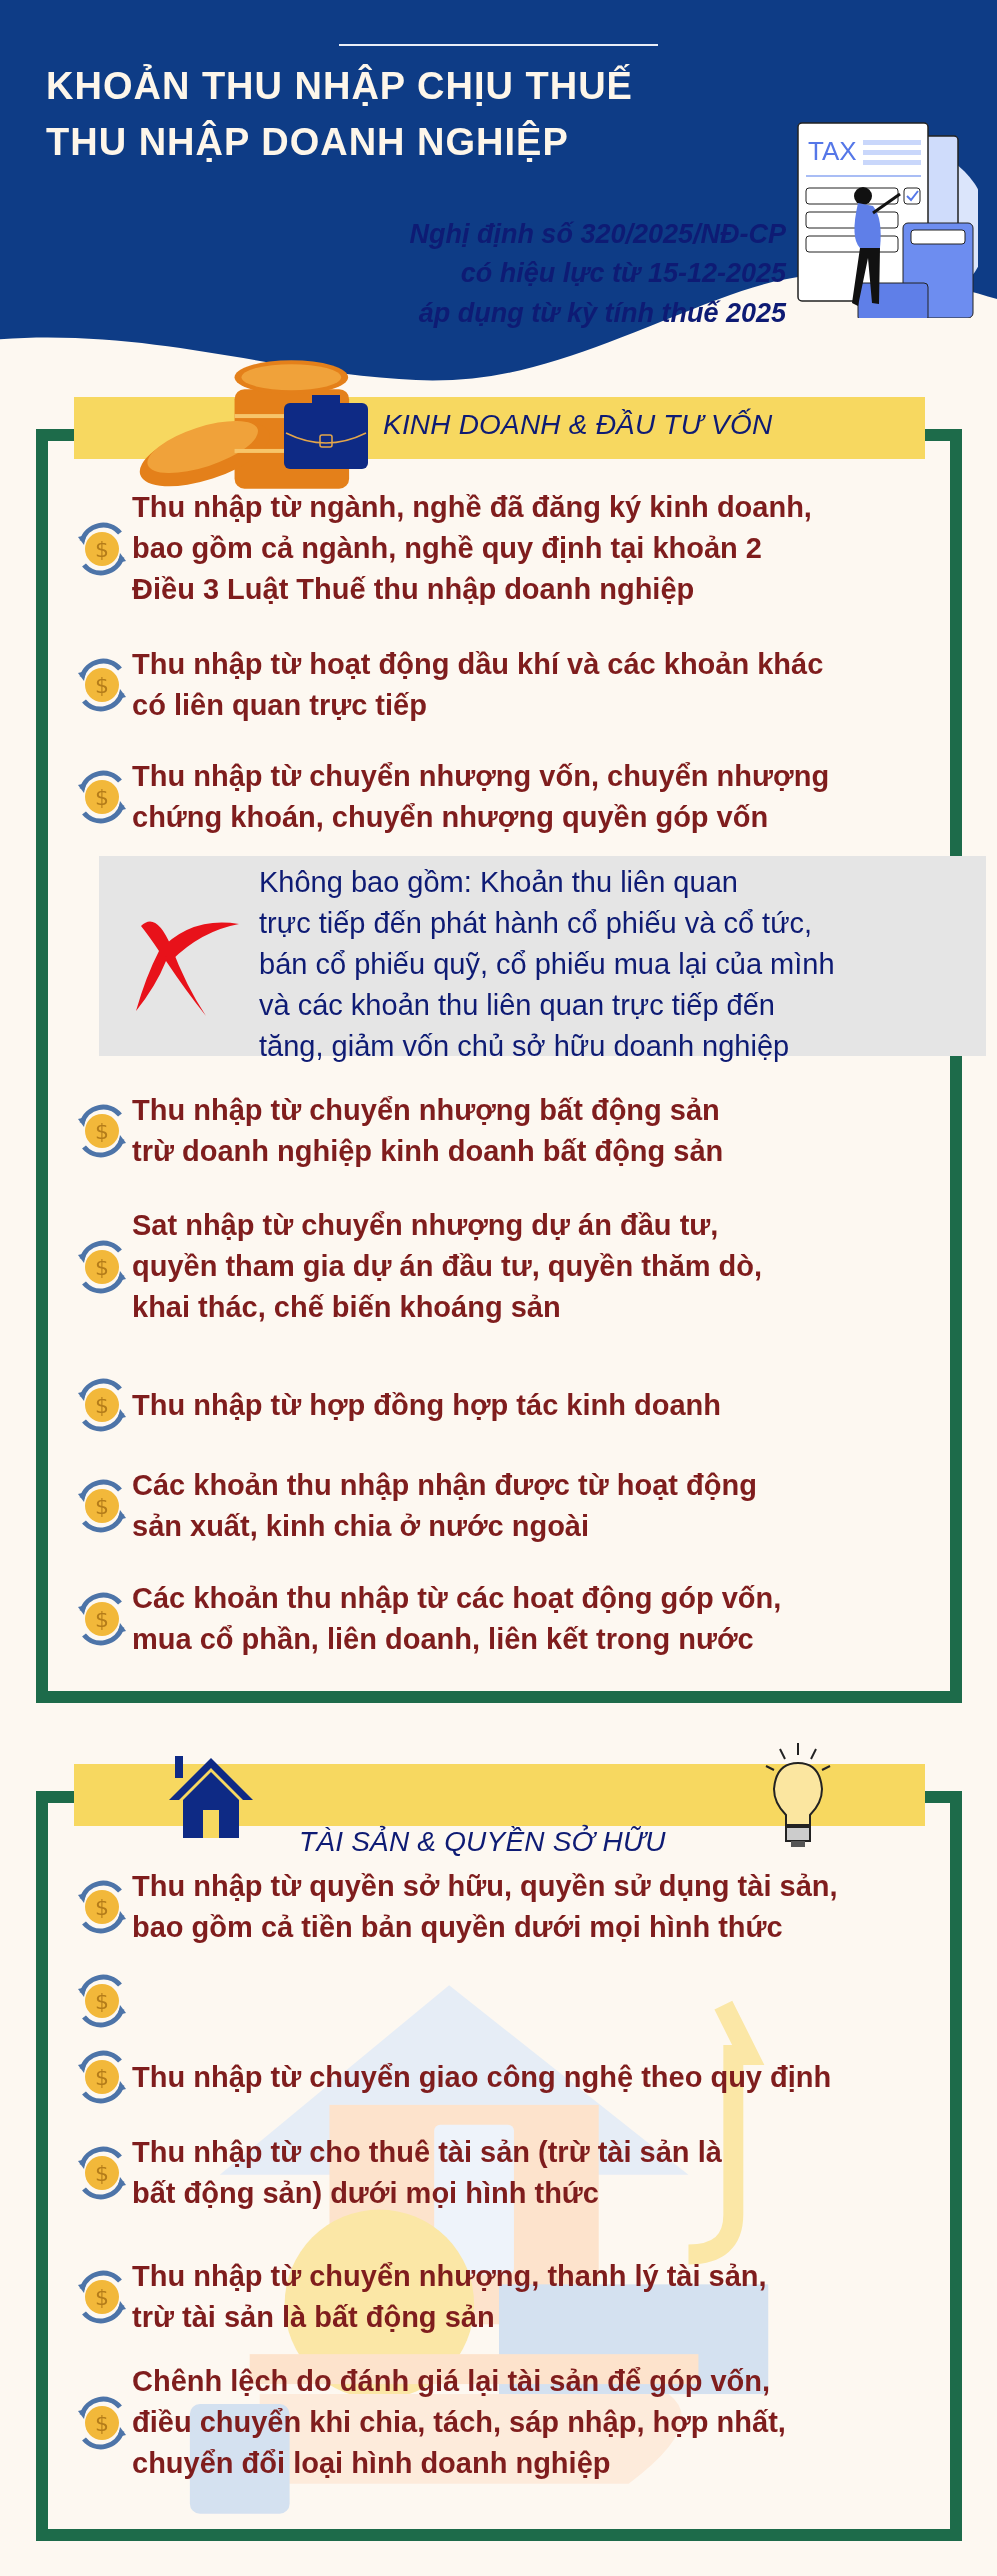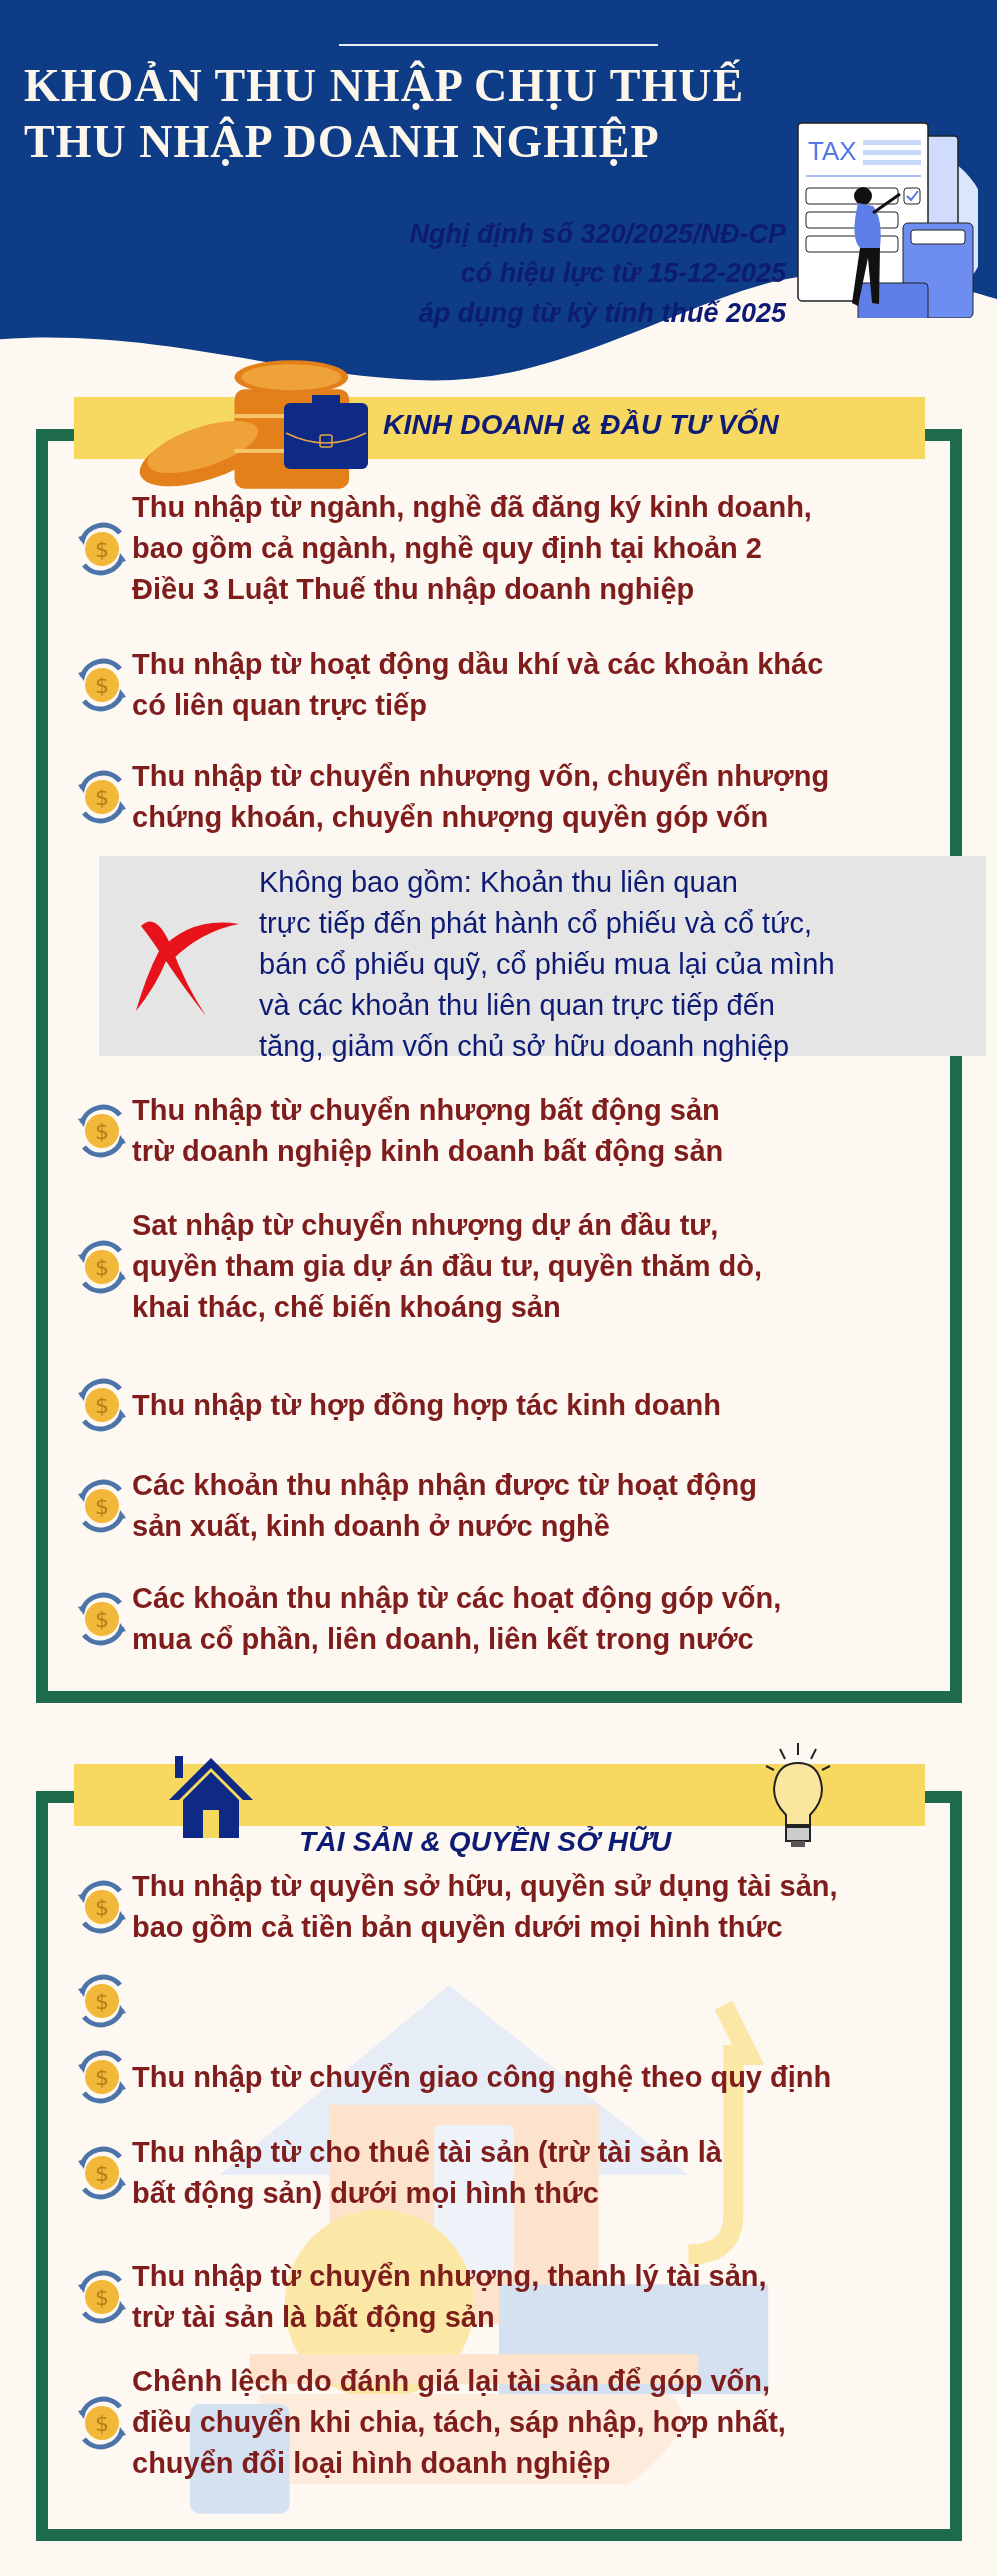--- a/index.html
+++ b/index.html
@@ -4,30 +4,30 @@
 <style>
   * { box-sizing: border-box; margin: 0; padding: 0; }
   html, body { width: 998px; height: 2576px; background: #fdf8f1; overflow: hidden; }
   body { position: relative; font-family: "Liberation Sans", "DejaVu Sans", sans-serif; color: #0f1f78; }
   .abs { position: absolute; }
 
   
   .hero { left: 0; top: 0; width: 998px; height: 429px; }
   .hero svg { width: 100%; height: 100%; display: block; }
   .hero-line { left: 339px; top: 44px; width: 319px; height: 2px; background: #e9eef8; }
-  .title { left: 24px; width: 878px; font-family: Liberation Serif, serif; font-weight: bold;
-           font-size: 46px; letter-spacing: 1px; color: #fdf6ea; line-height: 56px; }
+  .title { left: 46px; width: 878px; font-family: Liberation Sans, sans-serif; font-weight: bold;
+           font-size: 38px; letter-spacing: 1px; color: #fdf6ea; line-height: 56px; }
   .subtitle { right: 212px; text-align: left; font-style: italic; font-weight: bold;
               font-size: 27px; line-height: 40px; color: #0e1b74; }
   .tax-illus { left: 788px; top: 118px; width: 190px; height: 200px; }
 
   
   .frame { border: 12px solid #1d6b4a; border-top-width: 12px; }
   .banner { background: #f7d860; height: 62px; }
-  .banner-label { font-style: italic; font-weight: bold; font-size: 28px; color: #0e1b74; letter-spacing: 0.2px; }
+  .banner-label { font-style: italic; font-weight: normal; font-size: 28px; color: #0e1b74; letter-spacing: 0.2px; }
 
   .item { left: 72px; width: 878px; display: flex; align-items: center; }
   .coin { width: 60px; height: 60px; flex: 0 0 60px; }
   .item-text { font-size: 29px; line-height: 41px; color: #7f1d1d; font-weight: 700; }
 
   .excl { left: 99px; top: 856px; width: 887px; height: 200px; background: #e5e5e5; }
   .excl-text { position: absolute; left: 160px; top: 6px; width: 718px; font-size: 29px; line-height: 41px; color: #0e1b74; }
   .excl-x { position: absolute; left: 32px; top: 50px; width: 110px; height: 120px; }
 
   .bg-illus { left: 150px; top: 1955px; width: 698px; height: 559px; opacity: 1; }
@@ -211,21 +211,21 @@
   <span class="coin"><svg viewBox="0 0 60 60" width="60" height="60">
         <path d="M10 22 A22 22 0 0 1 48 14" stroke="#4d74a8" stroke-width="5" fill="none"></path>
         <path d="M50 38 A22 22 0 0 1 12 46" stroke="#4d74a8" stroke-width="5" fill="none"></path>
         <polygon points="6,18 14,16 12,26" fill="#4d74a8"></polygon>
         <polygon points="54,42 46,44 48,34" fill="#4d74a8"></polygon>
         <circle cx="30" cy="30" r="17" fill="#f2b83a"></circle>
         <text x="30" y="38" text-anchor="middle" font-size="22" fill="#b47c1a" font-family="DejaVu Sans, sans-serif">$</text>
       </svg></span>
   <div class="item-text">
       <div>Các khoản thu nhập nhận được từ hoạt động</div>
-      <div>sản xuất, kinh doanh ở nước nghề</div>
+      <div>sản xuất, kinh chia ở nước ngoài</div>
     </div>
 </div>
 
 <div class="abs item" style="top:1578px;">
   <span class="coin"><svg viewBox="0 0 60 60" width="60" height="60">
         <path d="M10 22 A22 22 0 0 1 48 14" stroke="#4d74a8" stroke-width="5" fill="none"></path>
         <path d="M50 38 A22 22 0 0 1 12 46" stroke="#4d74a8" stroke-width="5" fill="none"></path>
         <polygon points="6,18 14,16 12,26" fill="#4d74a8"></polygon>
         <polygon points="54,42 46,44 48,34" fill="#4d74a8"></polygon>
         <circle cx="30" cy="30" r="17" fill="#f2b83a"></circle>

